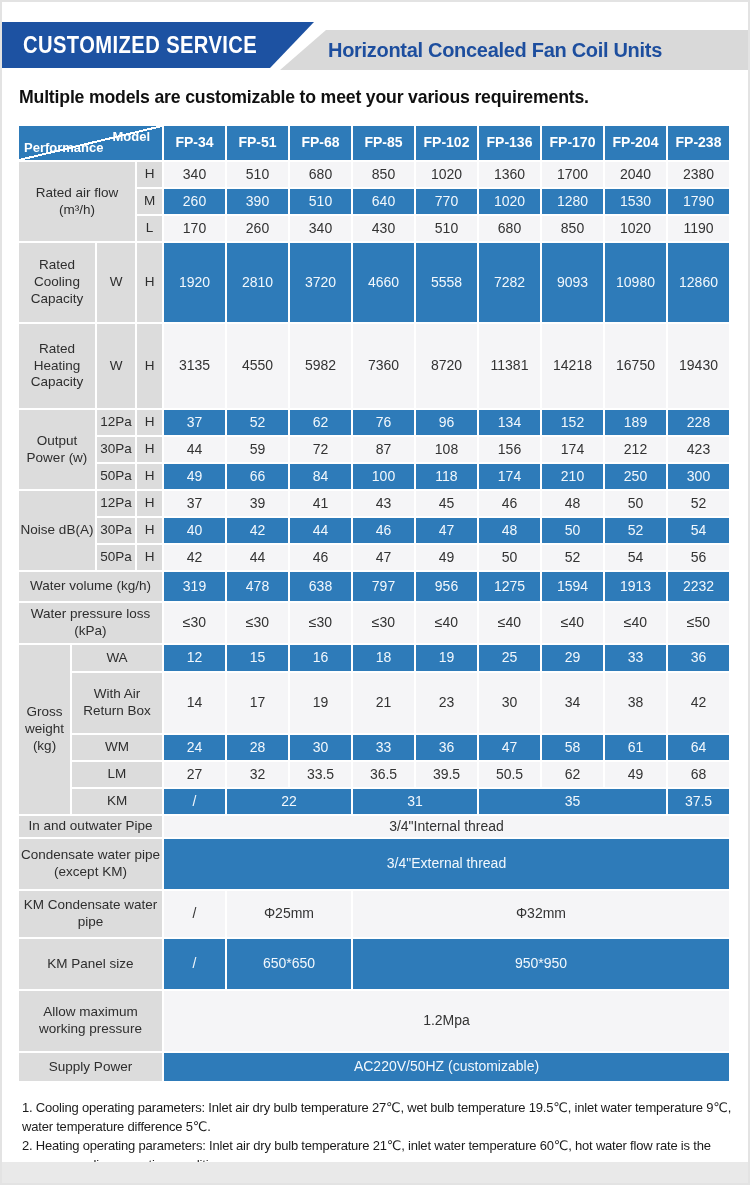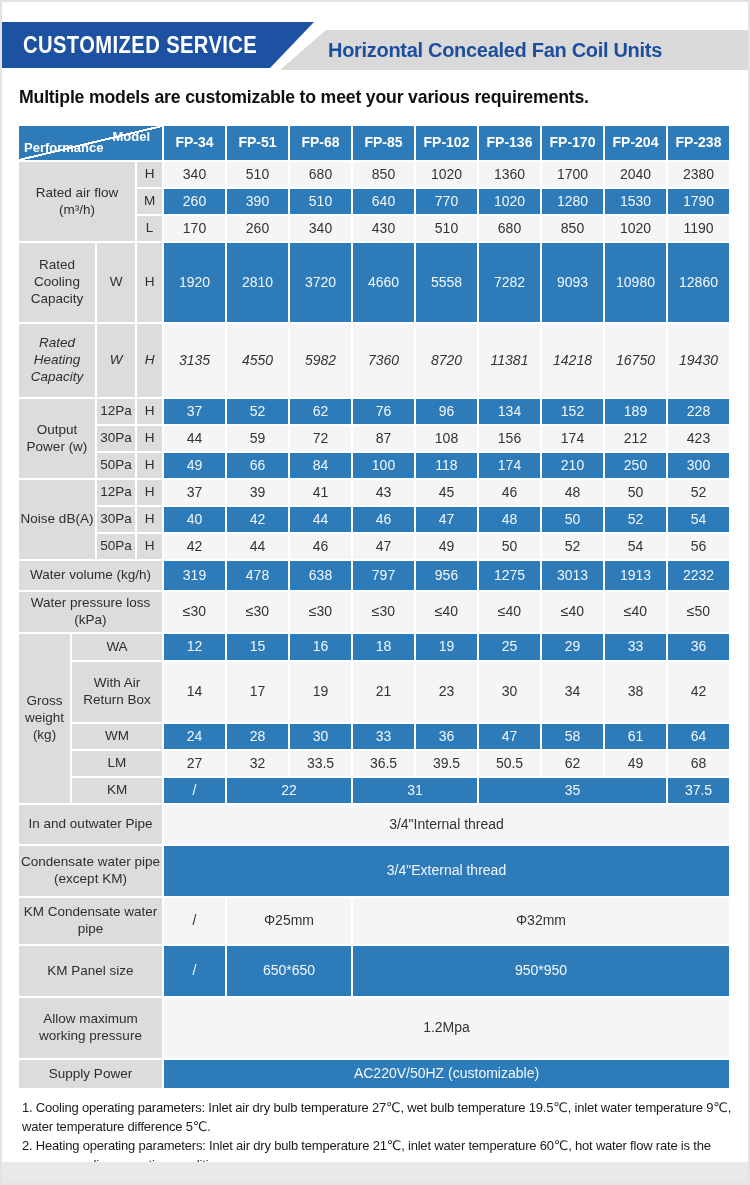--- a/index.html
+++ b/index.html
@@ -27,26 +27,26 @@
   #spec-table td.light{background:var(--row-light);color:#333;}
   #spec-table td.lab{background:var(--label-gray);color:#2e2e2e;font-size:13.5px;}
   #spec-table td.corner{position:relative;background-color:var(--blue);
     background-image:linear-gradient(to bottom right,rgba(255,255,255,0) calc(50% - 1px),#ffffff calc(50% - 1px),#ffffff calc(50% + 1px),rgba(255,255,255,0) calc(50% + 1px));}
   .c-top{position:absolute;top:3px;right:12px;font-size:13px;font-weight:bold;color:#fff;}
   .c-bot{position:absolute;bottom:4px;left:5px;font-size:13px;font-weight:bold;color:#fff;}
 
   #spec-table tr{height:27px;}
   #spec-table tr:nth-child(1){height:36px;}
   #spec-table tr:nth-child(5){height:81px;}
-  #spec-table tr:nth-child(6){height:75px;font-style:italic;}
+  #spec-table tr:nth-child(6){height:86px;}
   #spec-table tr:nth-child(13){height:31px;}
   #spec-table tr:nth-child(14){height:42px;}
   #spec-table tr:nth-child(15){height:28px;}
   #spec-table tr:nth-child(16){height:62px;}
-  #spec-table tr:nth-child(20){height:41px;}
+  #spec-table tr:nth-child(20){height:23px;}
   #spec-table tr:nth-child(21){height:52px;}
   #spec-table tr:nth-child(22){height:48px;margin-top:18px;}
   #spec-table tr:nth-child(23){height:52px;}
   #spec-table tr:nth-child(24){height:62px;}
   #spec-table tr:nth-child(25){height:30px;}
 
   #notes{position:absolute;left:20px;top:1096px;width:710px;font-size:13px;line-height:19px;color:#1b1b1b;
     letter-spacing:-0.2px;}
   #notes p{margin:0;}
   #bottom-strip{position:absolute;left:0;bottom:0;width:100%;height:21px;background:#e9e9e9;}
@@ -241,21 +241,21 @@
           <td class="light">56</td>
         </tr>
         <tr>
           <td colspan="4" class="lab">Water volume (kg/h)</td>
           <td class="blue">319</td>
           <td class="blue">478</td>
           <td class="blue">638</td>
           <td class="blue">797</td>
           <td class="blue">956</td>
           <td class="blue">1275</td>
-          <td class="blue">3013</td>
+          <td class="blue">1594</td>
           <td class="blue">1913</td>
           <td class="blue">2232</td>
         </tr>
         <tr>
           <td colspan="4" class="lab">Water pressure loss (kPa)</td>
           <td class="light">≤30</td>
           <td class="light">≤30</td>
           <td class="light">≤30</td>
           <td class="light">≤30</td>
           <td class="light">≤40</td>

